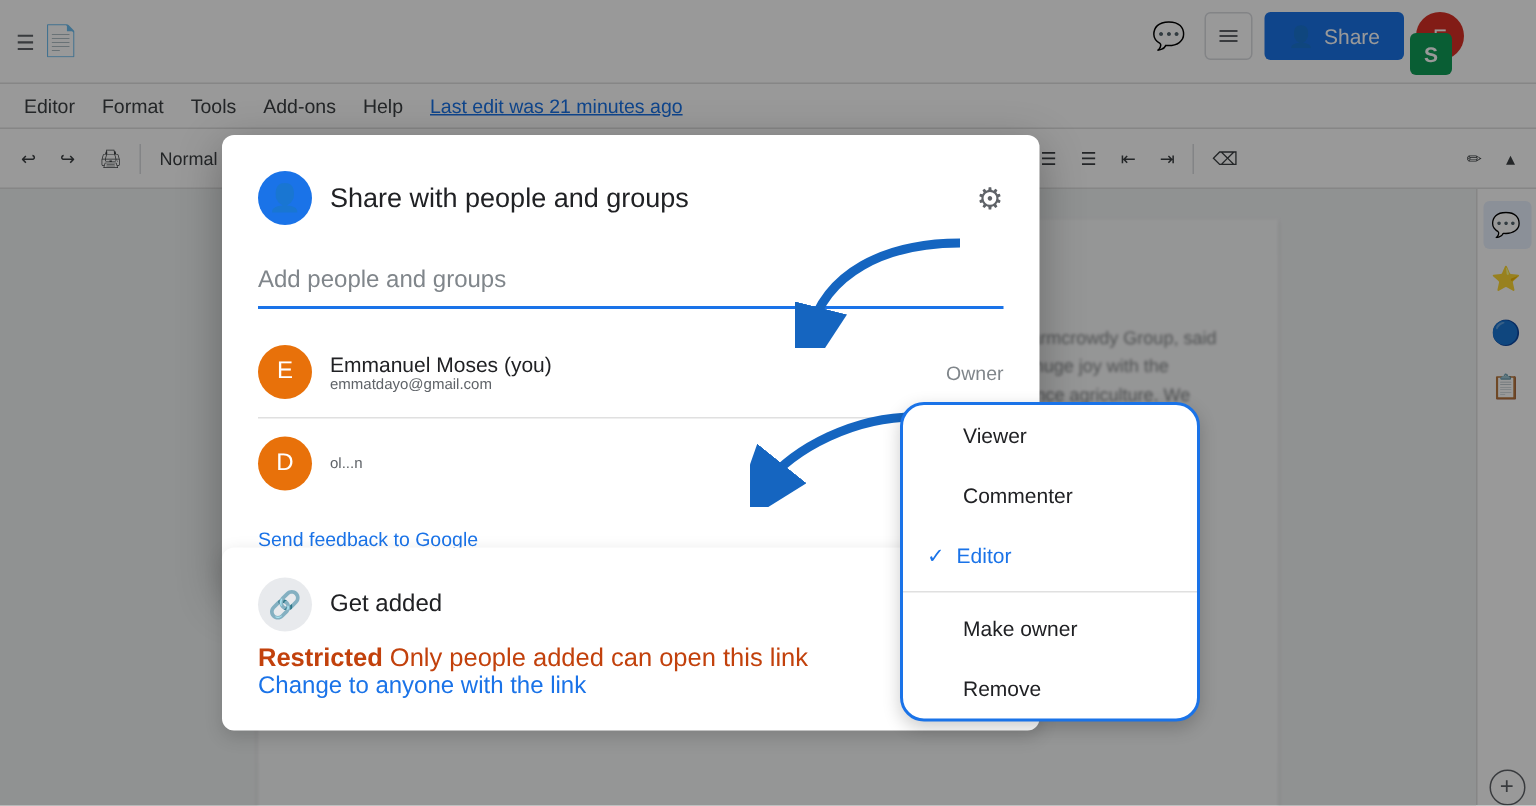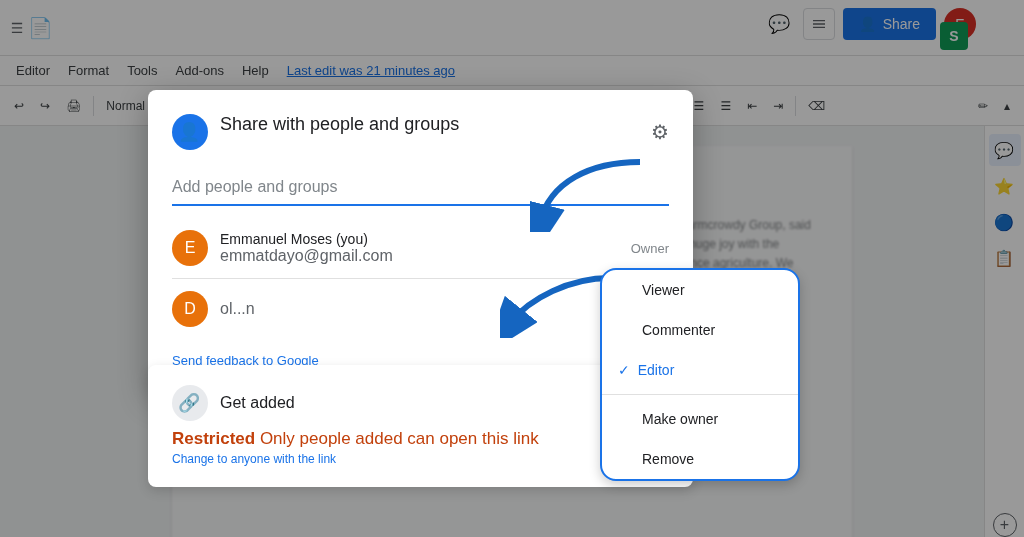--- a/index.html
+++ b/index.html
@@ -236,21 +236,21 @@
       padding: 24px;
     }
     .share-dialog-header {
       display: flex;
       align-items: center;
       justify-content: space-between;
       margin-bottom: 20px;
     }
     .share-dialog-title {
       display: flex;
-      align-items: flex-start;
+      align-items: center;
       gap: 12px;
       font-size: 18px;
       font-weight: 500;
       color: #202124;
     }
     .share-title-icon {
       width: 36px;
       height: 36px;
       background: #1a73e8;
       border-radius: 50%;
@@ -297,21 +297,21 @@
       display: flex;
       align-items: center;
       justify-content: center;
       font-size: 16px;
       font-weight: 500;
       color: #fff;
       flex-shrink: 0;
     }
     .person-info { flex: 1; }
     .person-name { font-size: 14px; font-weight: 500; color: #202124; }
-    .person-email { font-size: 16px; color: #5f6368; }
+    .person-email { font-size: 10px; color: #5f6368; }
     .person-role { font-size: 13px; color: #80868b; margin-left: auto; }
     .person-role-btn {
       display: flex;
       align-items: center;
       gap: 4px;
       font-size: 13px;
       color: #3c4043;
       cursor: pointer;
       border: none;
       background: transparent;
@@ -355,21 +355,21 @@
       align-items: center;
       justify-content: center;
       color: #5f6368;
       font-size: 18px;
     }
     .get-link-title { font-size: 16px; font-weight: 500; color: #202124; }
     .get-link-desc { font-size: 17px; color: #c2410c; }
     .get-link-desc strong { font-weight: 600; }
     .get-link-change {
       color: #1a73e8;
-      font-size: 12px;
+      font-size: 16px;
       cursor: pointer;
       text-decoration: none;
     }
 
     
     .dropdown-menu {
       position: absolute;
       top: 268px;
       left: 600px;
       width: 200px;

